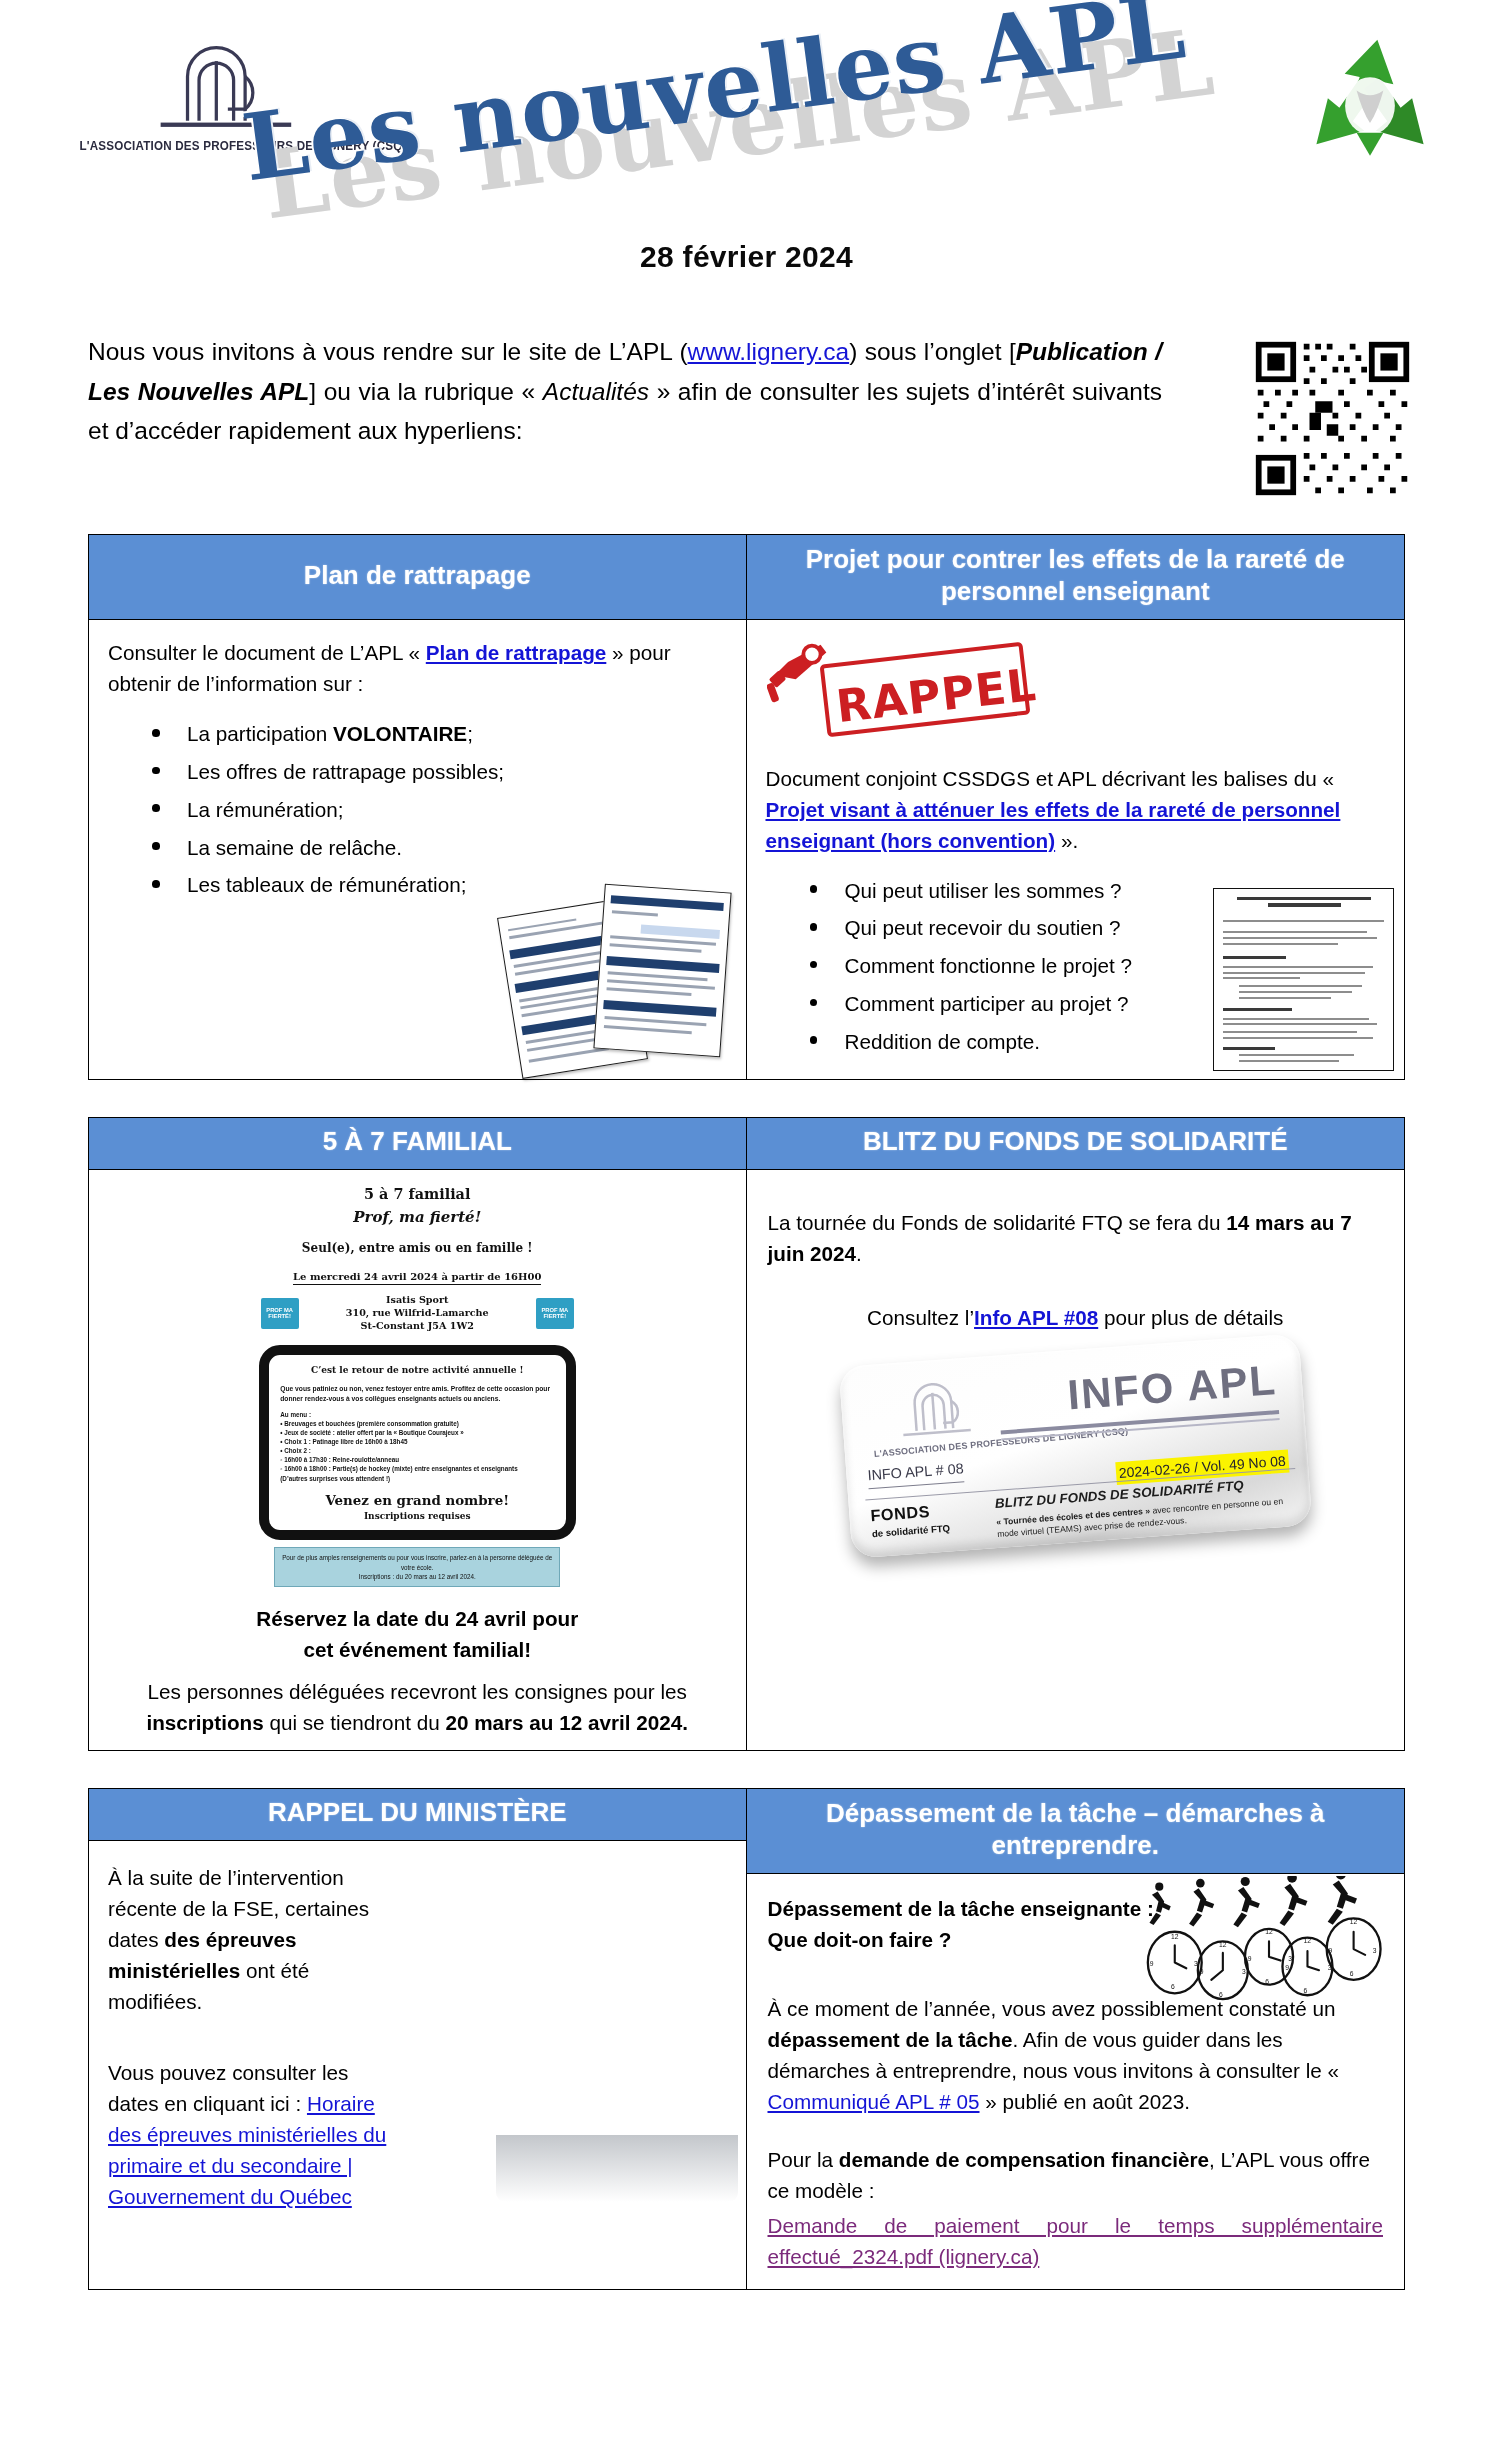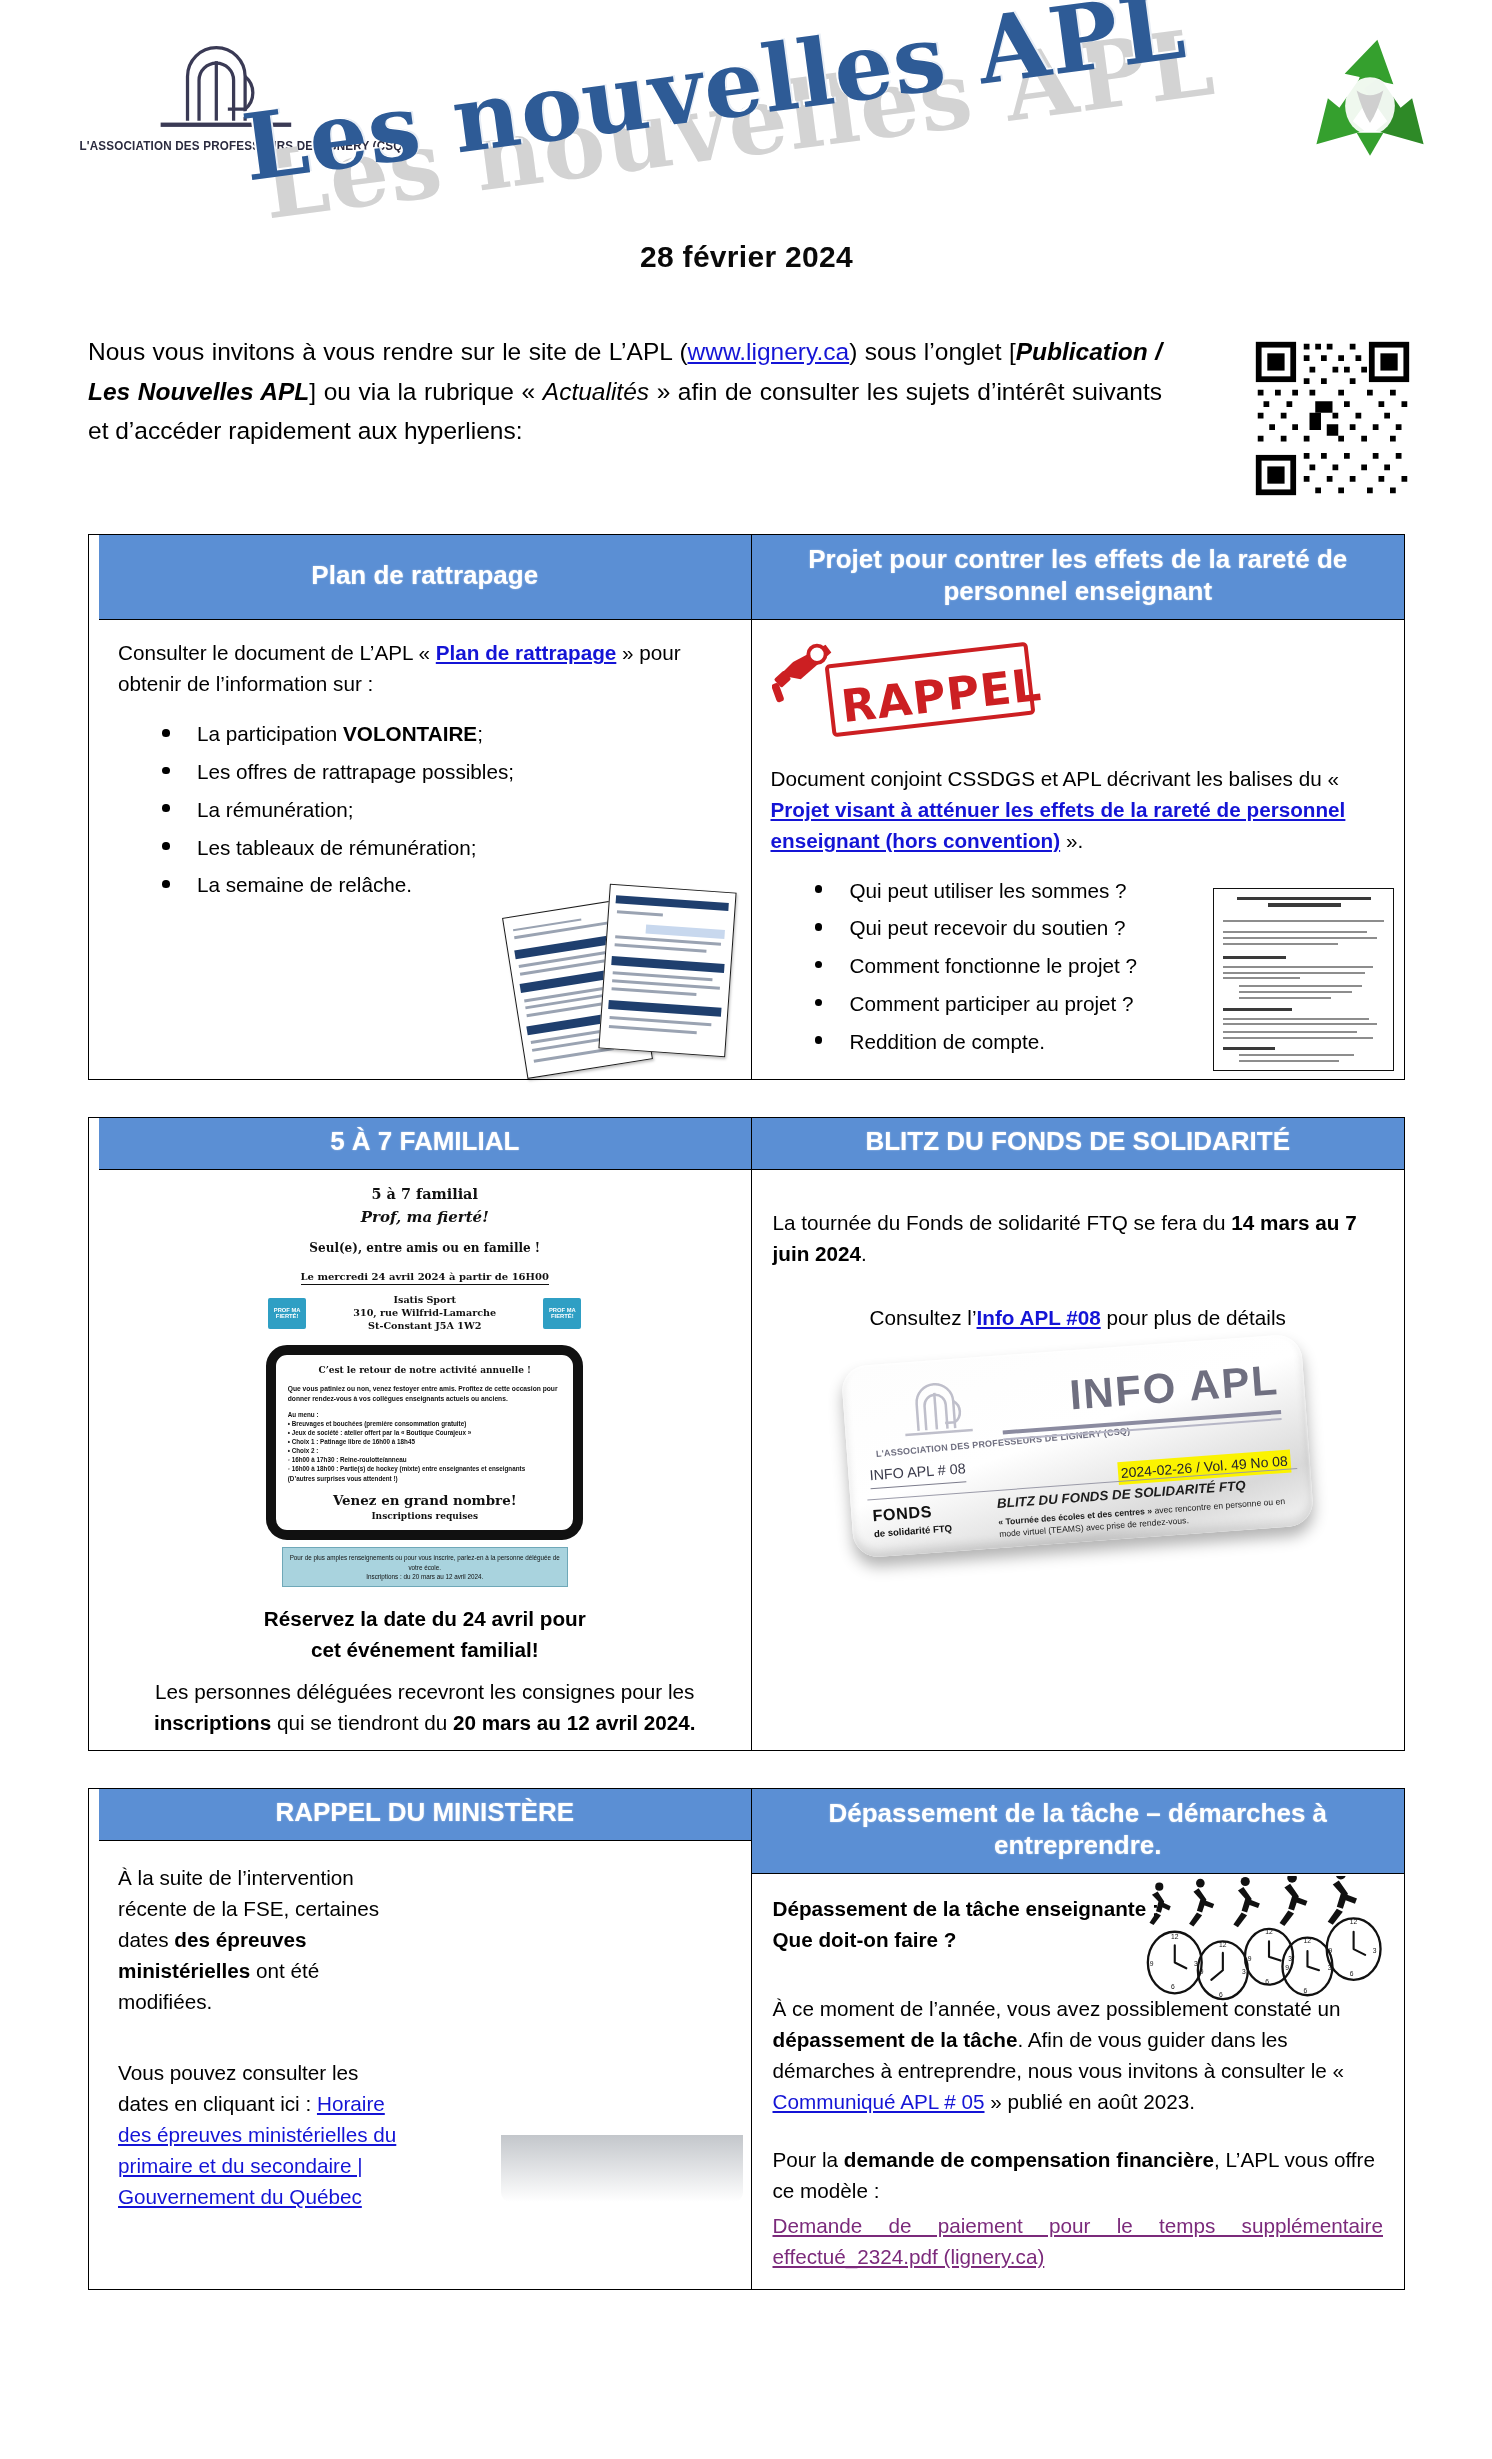--- a/index.html
+++ b/index.html
@@ -107,21 +107,20 @@
     right: -7.7px; top: 5.8px;
     width: 161px; height: 161px;
   }
 
   
   .section {
     margin: 0 88px;
     border: 1.9px solid #000;
     display: flex;
     background: #fff;
-    padding-left: 10px;
   }
   .section.gap { margin-top: 37px; }
   .col {
     width: 50%;
     display: flex;
     flex-direction: column;
     position: relative;
   }
   .col.left { border-right: 1.9px solid #000; }
   .band {
@@ -475,22 +474,22 @@
   <div class="col left">
     <div class="band">Plan de rattrapage</div>
     <div class="cell">
       <div>
         <span>Consulter le document de L’APL « </span><a class="lnk" href="#">Plan de rattrapage</a><span> » pour obtenir de l’information sur :</span>
       </div>
       <ul class="dots">
         <li>La participation <b>VOLONTAIRE</b>;</li>
         <li>Les offres de rattrapage possibles;</li>
         <li>La rémunération;</li>
+        <li>La semaine de relâche.</li>
         <li>Les tableaux de rémunération;</li>
-        <li>La semaine de relâche.</li>
       </ul>
 
       <div class="docs-pair">
         <div class="paper p1">
           <div class="pb" style="top:33px;"></div>
           <div class="pl" style="top:11.5px; width:69px;"></div>
           <div class="pl" style="top:19px; width:100px;"></div>
           <div class="pl" style="top:48px; width:106px;"></div>
           <div class="pl" style="top:56px; width:96px;"></div>
           <div class="pb" style="top:67px;"></div>

